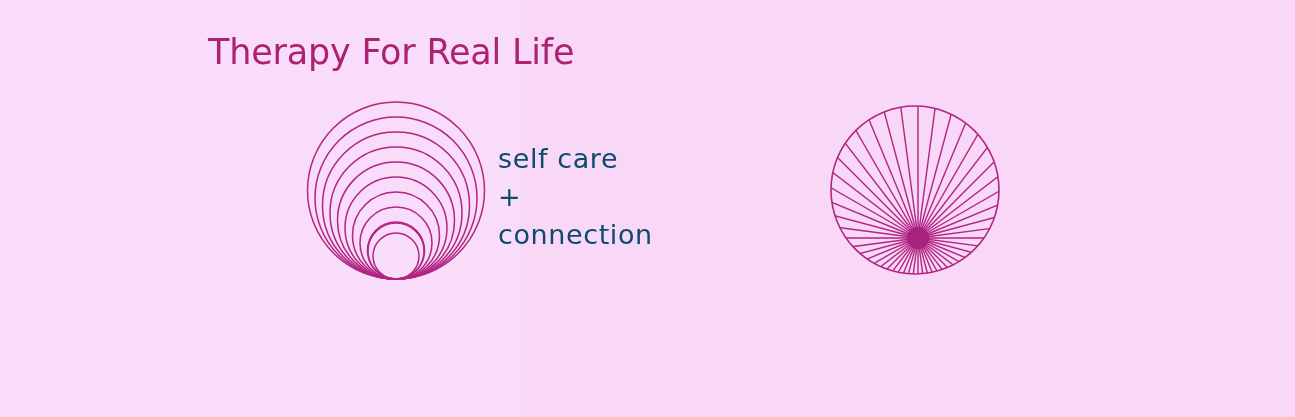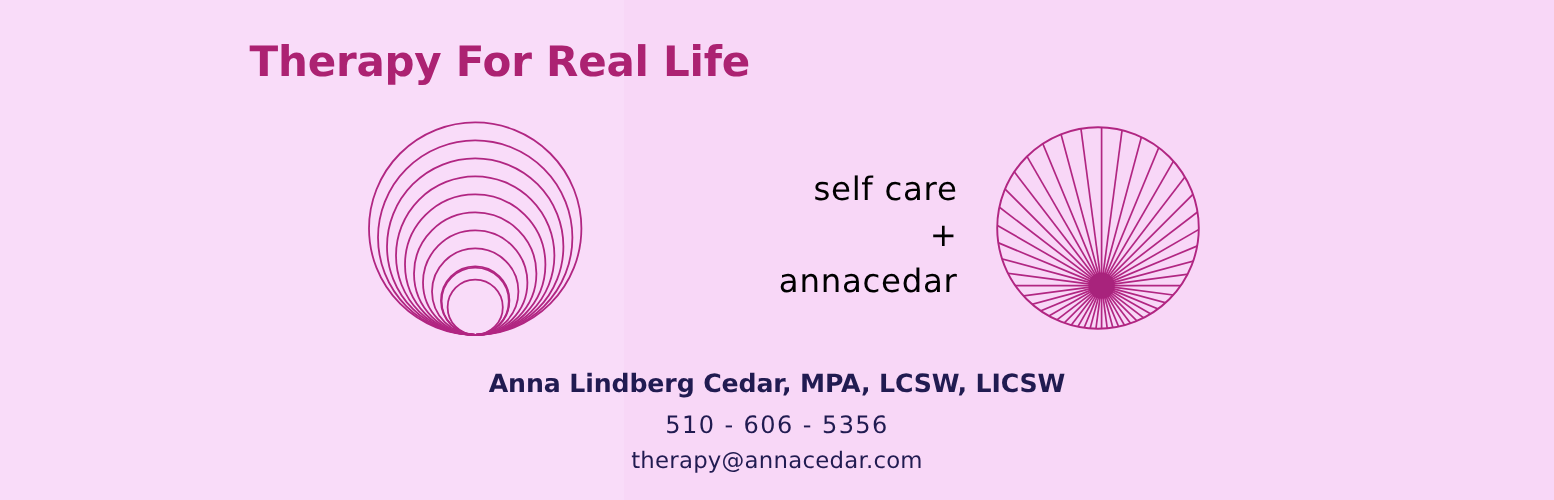--- a/index.html
+++ b/index.html
@@ -31,21 +31,21 @@
   .headings {
     position: absolute;
     top: 30px;
     left: 0;
     width: 1295px;
     height: 54px;
   }
   .heading {
     position: absolute;
     font-family: "DejaVu Sans", sans-serif;
-    font-weight: bold;
+    font-weight: normal;
     font-size: 35px;
     letter-spacing: -0.2px;
     color: #ac2272;
     white-space: nowrap;
     line-height: 44px;
   }
   #heading-therapy {
     left: 208px;
     top: 0;
   }
@@ -66,25 +66,25 @@
     left: 820px;
     top: 104px;
     width: 200px;
     height: 182px;
   }
   .center-text {
     position: absolute;
     left: 498px;
     top: 140px;
     width: 300px;
-    text-align: right;
+    text-align: left;
     font-family: "DejaVu Sans", sans-serif;
     font-size: 27px;
     letter-spacing: 0.6px;
-    color: #000000;
+    color: #0c4a6e;
     line-height: 38px;
   }
   .center-text .line {
     display: block;
   }
   .contact {
     position: absolute;
     left: 0;
     top: 306px;
     width: 1295px;
@@ -198,22 +198,17 @@
         <line x1="98" y1="134" x2="310.49" y2="45.98"></line>
         <line x1="98" y1="134" x2="320.16" y2="74.47"></line>
         <line x1="98" y1="134" x2="326.03" y2="103.98"></line>
       </g>
     <circle cx="98" cy="134" r="11" fill="#a8237c" stroke="none"></circle>
   </svg>
 
   <div class="center-text">
     <span class="line">self care</span>
     <span class="line">+</span>
-    <span class="line">annacedar</span>
+    <span class="line">connection</span>
   </div>
 
-  <div class="contact">
-    <span id="contact-name">Anna Lindberg Cedar, MPA, LCSW, LICSW</span>
-    <span id="contact-phone">510 - 606 - 5356</span>
-    <span id="contact-email">therapy@annacedar.com</span>
-  </div>
 
 </div>
 
 </body></html>

